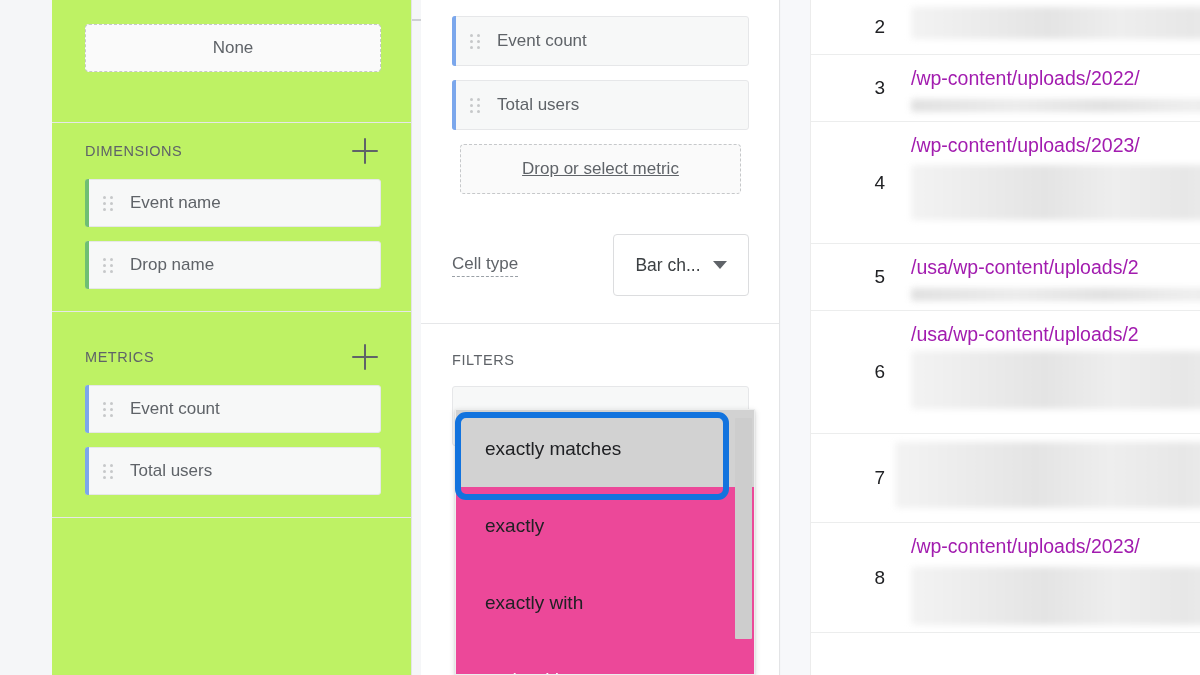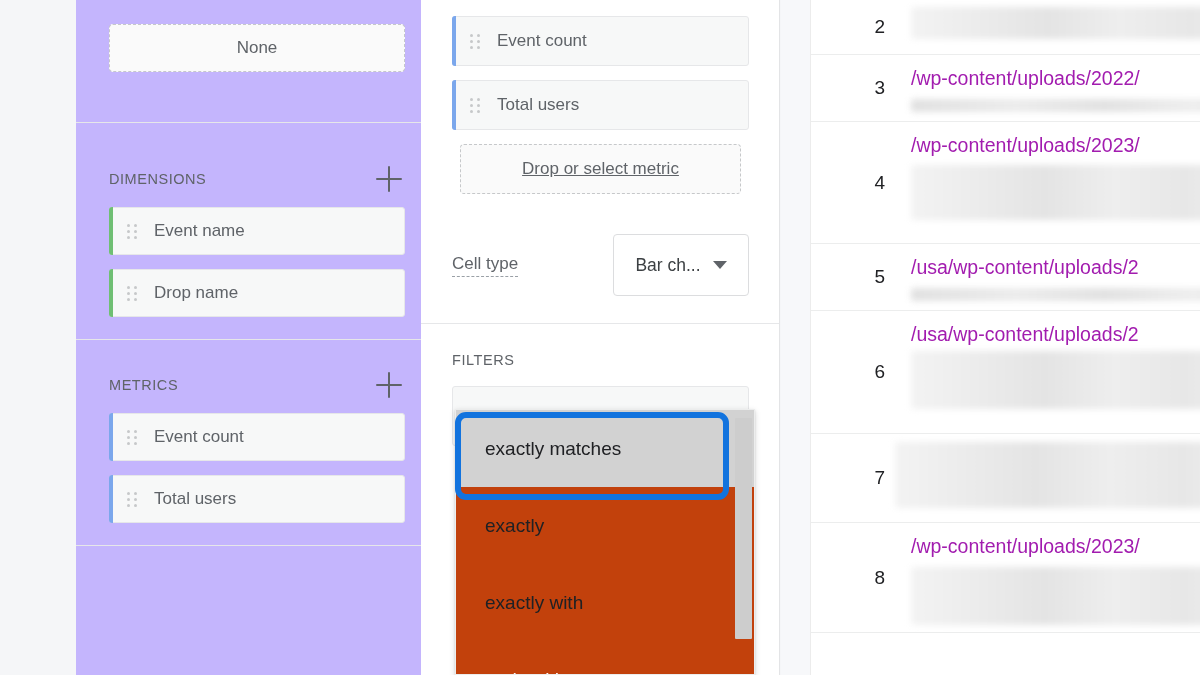--- a/index.html
+++ b/index.html
@@ -14,22 +14,22 @@
   #screen { position: relative; width: 1200px; height: 675px; overflow: hidden; }
 
   
   .gutter {
     position: absolute; left: 0; top: 0; width: 60px; height: 675px;
     background: #f5f6f8;
   }
 
   
   .col1 {
-    position: absolute; left: 76px; top: 0; width: 360px; height: 675px;
-    background: #c4b5fd;
+    position: absolute; left: 52px; top: 0; width: 360px; height: 675px;
+    background: #bef264;
     border-right: 1px solid #e3e4e6;
   }
   .sec { position: relative; }
   .sec + .sec { border-top: 1px solid #e6e7e9; }
 
   .sec-head {
     display: flex; align-items: center; justify-content: space-between;
     padding: 0 33px 0 33px;
     height: 56px;
   }
@@ -130,21 +130,21 @@
     background:#f7f8f8; border:1px solid #e6e7e9; border-radius:3px;
     display:flex; align-items:flex-end; justify-content:center;
     padding-bottom: 6px;
     font-size:17px; color:#5f6368;
     z-index: 3;
   }
 
   
   .dropdown {
     position:absolute; left:455px; top:409px; width:300px; height:266px;
-    background:#c2410c;
+    background:#ec4899;
     border:1px solid #eceded;
     box-shadow: 0 2px 6px rgba(0,0,0,.16), 0 1px 2px rgba(0,0,0,.10);
     z-index: 6;
     overflow: hidden;
   }
   .dd-item {
     height: 77px; display:flex; align-items:center;
     padding-left: 29px;
     font-size: 19px; color:#202124;
     cursor:pointer;
@@ -223,21 +223,21 @@
   <div class="col1">
 
     <div class="sec" style="height:98px;position:relative;">
       <div class="cutoff">&nbsp;</div>
       <div class="cutplus"></div>
       <div class="dashbox" style="margin-top:24px;">
         <span>None</span>
       </div>
     </div>
 
-    <div class="sec" style="padding-top:28px;padding-bottom:22px;">
+    <div class="sec" style="padding-bottom:22px;">
       <div class="sec-head">
         <span class="sec-title">DIMENSIONS</span>
         <span class="plus"></span>
       </div>
       <div class="chip dim">
         <span class="bar"></span>
         <span class="grip">
             <i></i>
             <i></i>
             <i></i>

